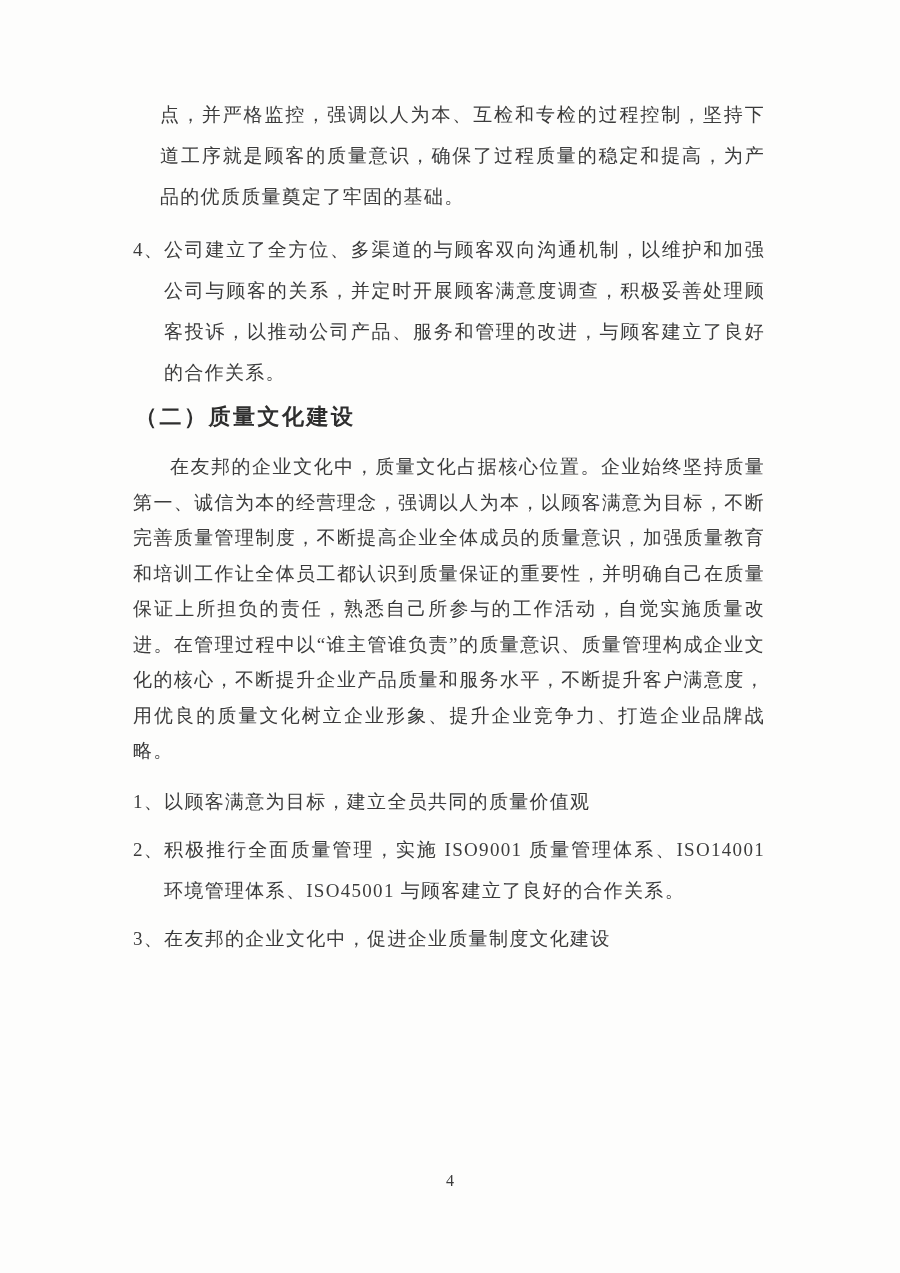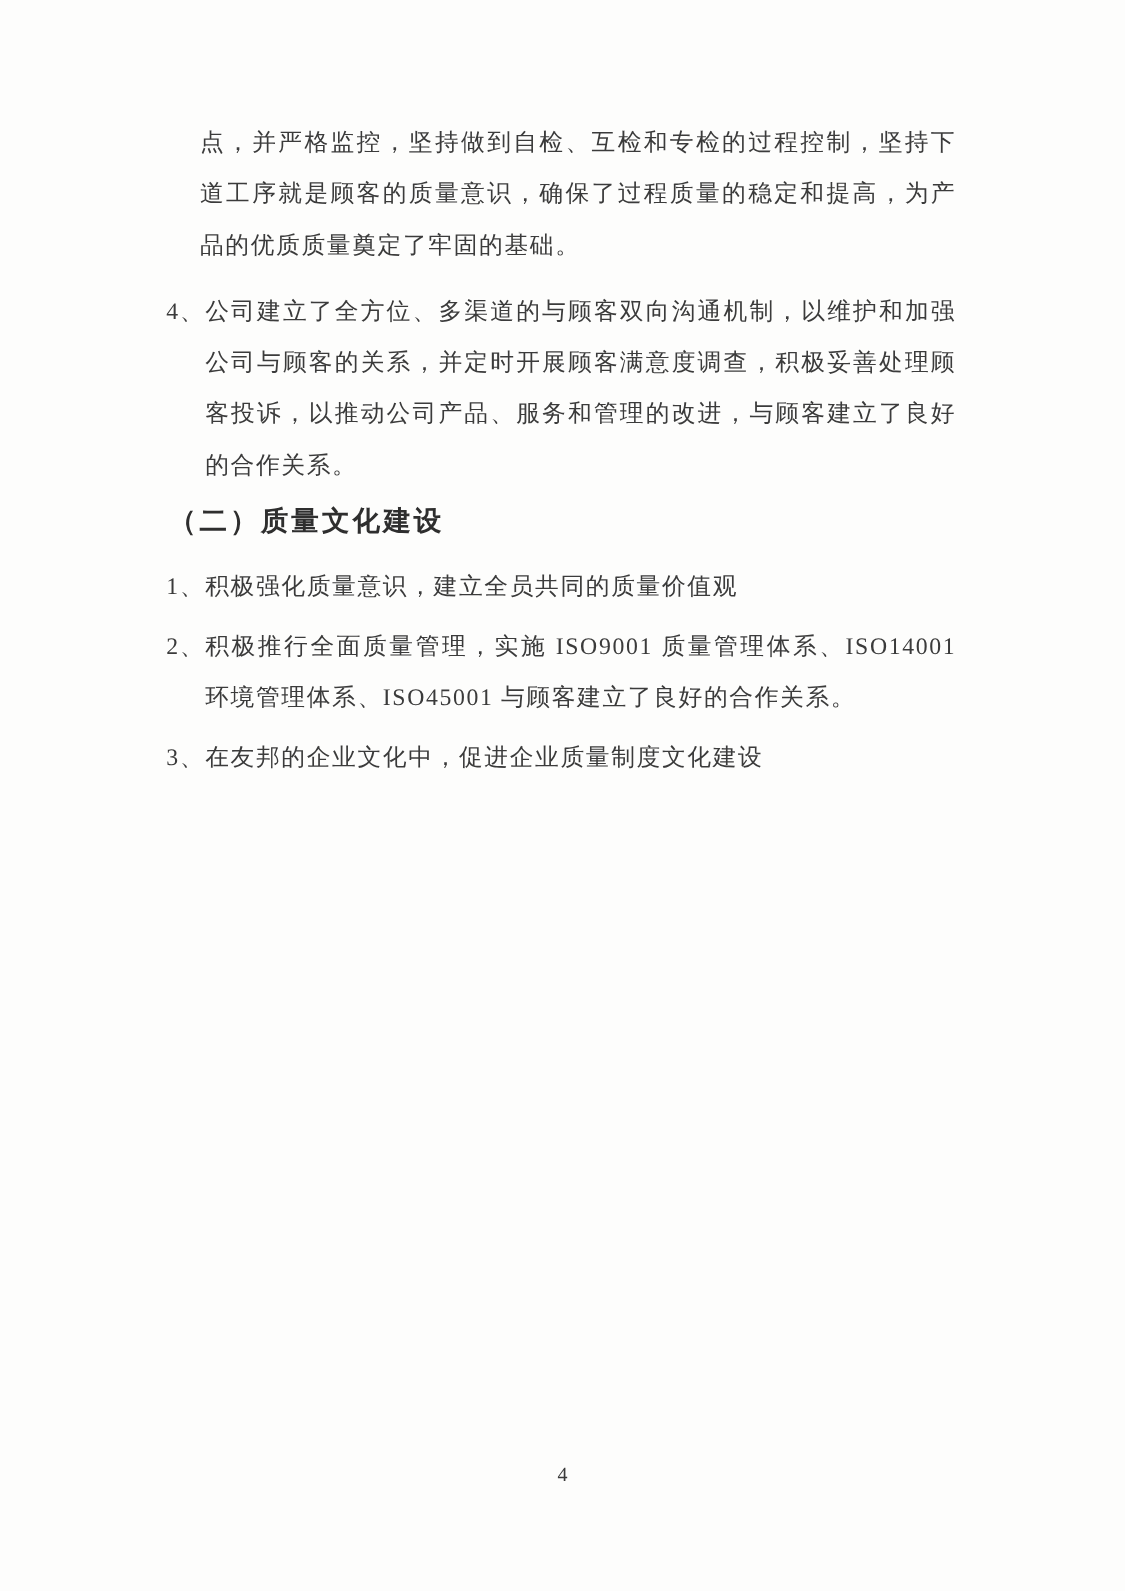--- a/index.html
+++ b/index.html
@@ -81,33 +81,34 @@
     font-size: 16px;
     letter-spacing: 0;
     color: #3b3b3b;
   }
 </style>
 </head>
 <body>
 
 <div class="page">
 
-  <p class="para cont-para">点，并严格监控，坚持做到自检、互检和专检的过程控制，坚持下道工序就是顾客的质量意识，确保了过程质量的稳定和提高，为产品的优质质量奠定了牢固的基础。</p>
+  <p class="para cont-para">点，并严格监控，强调以人为本、互检和专检的过程控制，坚持下道工序就是顾客的质量意识，确保了过程质量的稳定和提高，为产品的优质质量奠定了牢固的基础。</p>
 
   <div class="num-item mt12">
     <span class="num">4、</span>
     <span class="itext">公司建立了全方位、多渠道的与顾客双向沟通机制，以维护和加强公司与顾客的关系，并定时开展顾客满意度调查，积极妥善处理顾客投诉，以推动公司产品、服务和管理的改进，与顾客建立了良好的合作关系。</span>
   </div>
 
   <h2 class="section-heading">（二）质量文化建设</h2>
 
+  <p class="para intro-para">在友邦的企业文化中，质量文化占据核心位置。企业始终坚持质量第一、诚信为本的经营理念，强调以人为本，以顾客满意为目标，不断完善质量管理制度，不断提高企业全体成员的质量意识，加强质量教育和培训工作让全体员工都认识到质量保证的重要性，并明确自己在质量保证上所担负的责任，熟悉自己所参与的工作活动，自觉实施质量改进。在管理过程中以“谁主管谁负责”的质量意识、质量管理构成企业文化的核心，不断提升企业产品质量和服务水平，不断提升客户满意度，用优良的质量文化树立企业形象、提升企业竞争力、打造企业品牌战略。</p>
 
   <div class="num-item item-1">
     <span class="num">1、</span>
-    <span class="itext">积极强化质量意识，建立全员共同的质量价值观</span>
+    <span class="itext">以顾客满意为目标，建立全员共同的质量价值观</span>
   </div>
 
 
   <div class="num-item item-2">
     <span class="num">2、</span>
     <span class="itext">积极推行全面质量管理，实施 ISO9001 质量管理体系、ISO14001 环境管理体系、ISO45001 与顾客建立了良好的合作关系。</span>
   </div>
 
 
   <div class="num-item item-3">

